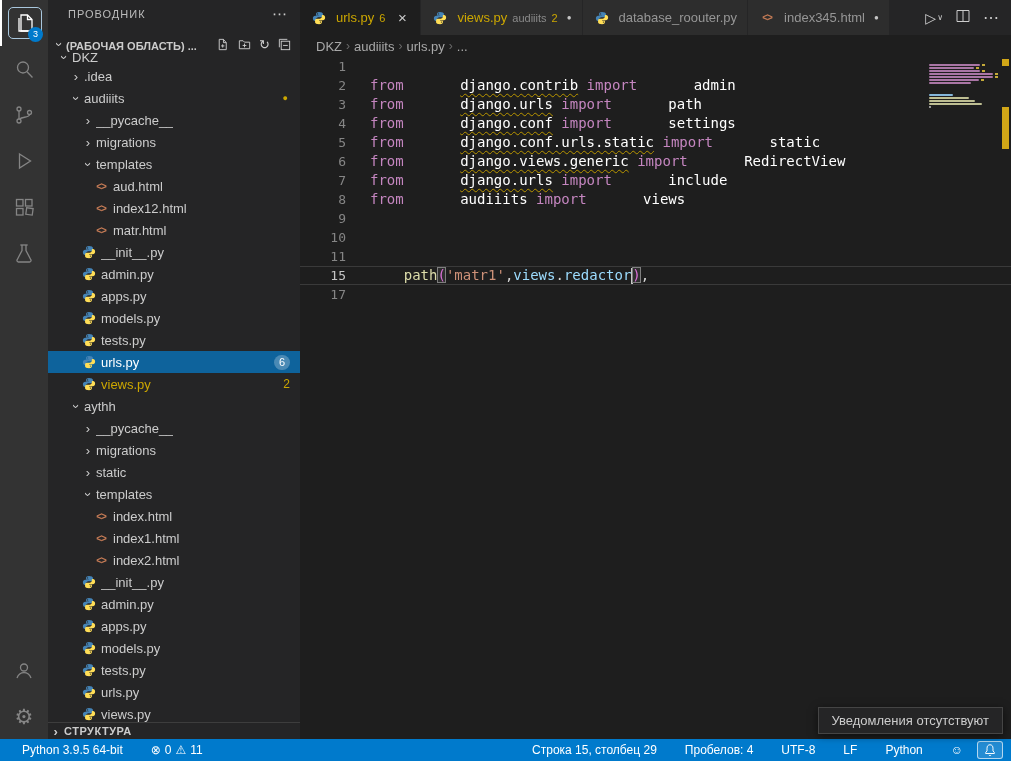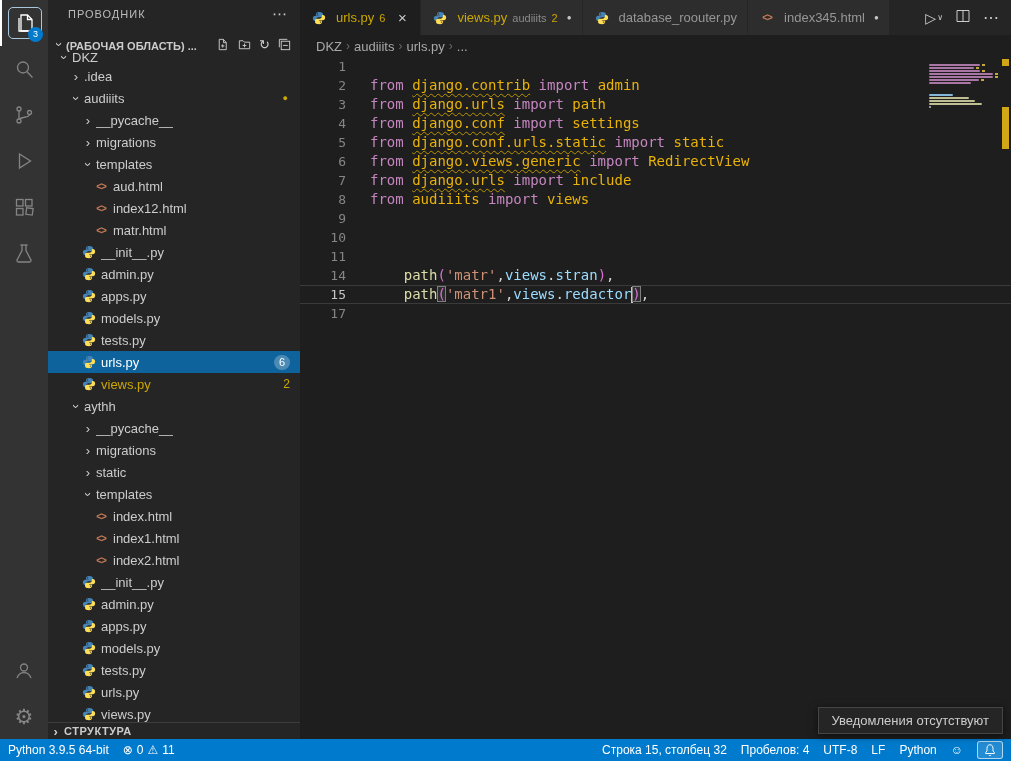--- a/index.html
+++ b/index.html
@@ -67,37 +67,37 @@
   .bc-item{cursor:pointer;}
 
   
   #editor{flex:1;position:relative;overflow:hidden;font-family:"DejaVu Sans Mono","Liberation Mono",monospace;font-size:14px;cursor:text;}
   .cline{display:flex;height:19px;line-height:19px;white-space:pre;}
   .cline.cur{box-shadow:inset 0 1px 0 #3a3a3a, inset 0 -1px 0 #3a3a3a;}
   .lnum{width:46px;flex:none;text-align:right;padding-right:24px;color:#858585;font-size:13px;}
   .cur .lnum{color:#c6c6c6;}
   .ltext{flex:1;}
   .tok{color:#d4d4d4;}
-  .kw{color:#c586c0;} .mod{color:#eab308;} .fn{color:#dcdcaa;} .vr{color:#9cdcfe;}
+  .kw{color:#c586c0;} .mod{color:#ffffff;margin-left:48px;} .fn{color:#dcdcaa;} .vr{color:#9cdcfe;}
   .st{color:#ce9178;} .pl{color:#d4d4d4;} .b1{color:#ffd700;} .b2{color:#da70d6;}
   .w{text-decoration:underline wavy #b89500;text-decoration-thickness:1px;text-underline-offset:3px;}
   .bm{outline:1px solid #7e7e7e;outline-offset:-1px;background:rgba(110,110,110,.2);}
   .crt{display:inline-block;width:2px;height:16px;background:#c8c8c8;vertical-align:middle;margin-right:-1px;}
 
   
   #minimap{position:absolute;top:4px;right:16px;width:66px;cursor:pointer;}
   .mline{height:2px;margin-bottom:1px;border-radius:1px;opacity:.9;position:relative;}
   .mwarn{position:absolute;right:-5px;top:0;width:3px;height:2px;background:#d7ba3c;}
   #ruler{position:absolute;top:0;right:0;width:12px;height:100%;}
   .ruler-mark{position:absolute;right:2px;width:7px;background:#d1a617;}
 
   
   #statusbar{position:absolute;left:0;right:0;bottom:0;height:22px;background:#007acc;color:#ffffff;
     display:flex;align-items:center;font-size:12px;padding:0 8px;gap:14px;z-index:5;}
-  .sb-item{display:flex;align-items:flex-start;gap:4px;cursor:pointer;white-space:nowrap;}
+  .sb-item{display:flex;align-items:flex-start;gap:4px;cursor:pointer;white-space:nowrap;margin-left:14px;}
   .sb-right{margin-left:auto;display:flex;align-items:center;gap:14px;}
   .sb-glyph{font-size:12px;}
   .bell-box{display:flex;align-items:center;padding:1px 5px;border:1px solid rgba(255,255,255,.65);
     border-radius:3px;background:rgba(255,255,255,.14);cursor:pointer;}
   .bell-box svg{stroke:#ffffff;fill:none;stroke-width:1.1;}
 
   
   #toast{position:absolute;right:8px;bottom:27px;background:#252526;border:1px solid #454545;color:#cccccc;
     font-size:13px;padding:5px 13px;box-shadow:0 2px 8px rgba(0,0,0,.55);z-index:6;cursor:pointer;}
 </style>
@@ -460,21 +460,20 @@
           <div class="cline"><span class="lnum">2</span><span class="ltext"><span class="tok kw">from</span><span class="tok pl"> </span><span class="tok mod w">django.contrib</span><span class="tok pl"> </span><span class="tok kw">import</span><span class="tok pl"> </span><span class="tok mod">admin</span></span></div>
           <div class="cline"><span class="lnum">3</span><span class="ltext"><span class="tok kw">from</span><span class="tok pl"> </span><span class="tok mod w">django.urls</span><span class="tok pl"> </span><span class="tok kw">import</span><span class="tok pl"> </span><span class="tok mod">path</span></span></div>
           <div class="cline"><span class="lnum">4</span><span class="ltext"><span class="tok kw">from</span><span class="tok pl"> </span><span class="tok mod w">django.conf</span><span class="tok pl"> </span><span class="tok kw">import</span><span class="tok pl"> </span><span class="tok mod">settings</span></span></div>
           <div class="cline"><span class="lnum">5</span><span class="ltext"><span class="tok kw">from</span><span class="tok pl"> </span><span class="tok mod w">django.conf.urls.static</span><span class="tok pl"> </span><span class="tok kw">import</span><span class="tok pl"> </span><span class="tok mod">static</span></span></div>
           <div class="cline"><span class="lnum">6</span><span class="ltext"><span class="tok kw">from</span><span class="tok pl"> </span><span class="tok mod w">django.views.generic</span><span class="tok pl"> </span><span class="tok kw">import</span><span class="tok pl"> </span><span class="tok mod">RedirectView</span></span></div>
           <div class="cline"><span class="lnum">7</span><span class="ltext"><span class="tok kw">from</span><span class="tok pl"> </span><span class="tok mod w">django.urls</span><span class="tok pl"> </span><span class="tok kw">import</span><span class="tok pl"> </span><span class="tok mod">include</span></span></div>
           <div class="cline"><span class="lnum">8</span><span class="ltext"><span class="tok kw">from</span><span class="tok pl"> </span><span class="tok mod">audiiits</span><span class="tok pl"> </span><span class="tok kw">import</span><span class="tok pl"> </span><span class="tok mod">views</span></span></div>
           <div class="cline"><span class="lnum">9</span><span class="ltext"></span></div>
           <div class="cline"><span class="lnum">10</span><span class="ltext"></span></div>
           <div class="cline"><span class="lnum">11</span><span class="ltext"></span></div>
-          <div class="cline"><span class="lnum">14</span><span class="ltext"><span class="tok pl">    </span><span class="tok fn">path</span><span class="tok b2">(</span><span class="tok st">'matr'</span><span class="tok pl">,</span><span class="tok vr">views</span><span class="tok pl">.</span><span class="tok vr">stran</span><span class="tok b2">)</span><span class="tok pl">,</span></span></div>
           <div class="cline cur"><span class="lnum">15</span><span class="ltext"><span class="tok pl">    </span><span class="tok fn">path</span><span class="tok b2 bm">(</span><span class="tok st">'matr1'</span><span class="tok pl">,</span><span class="tok vr">views</span><span class="tok pl">.</span><span class="tok vr">redactor</span><span class="tok crt"></span><span class="tok b2 bm">)</span><span class="tok pl">,</span></span></div>
           <div class="cline"><span class="lnum">17</span><span class="ltext"></span></div>
         </div>
       <div id="minimap">
           <div class="mline" style="width: 0px; background: transparent;"></div>
           <div class="mline" style="width: 51px; background: rgb(185, 127, 180);">
             <div class="mwarn"></div>
           </div>
           <div class="mline" style="width: 45px; background: rgb(185, 127, 180);">
             <div class="mwarn"></div>
@@ -518,21 +517,21 @@
   <span class="sb-item">
     <span>Python 3.9.5 64-bit</span>
   </span>
   <span class="sb-item">
     <span class="sb-glyph">⊗</span>
     <span>0</span>
     <span class="sb-glyph">⚠</span>
     <span>11</span>
   </span>
   <span class="sb-right">
-    <span class="sb-item">Строка 15, столбец 32</span>
+    <span class="sb-item">Строка 15, столбец 29</span>
     <span class="sb-item">Пробелов: 4</span>
     <span class="sb-item">UTF-8</span>
     <span class="sb-item">LF</span>
     <span class="sb-item">Python</span>
     <span class="sb-item">
       <span class="sb-glyph">☺</span>
     </span>
     <span class="bell-box">
       <svg width="14" height="14" viewBox="0 0 16 16">
         <path d="M8 2c-2.2 0-3.4 1.6-3.4 4v3L3 11v1h10v-1l-1.6-2V6C11.4 3.6 10.2 2 8 2z"></path>

